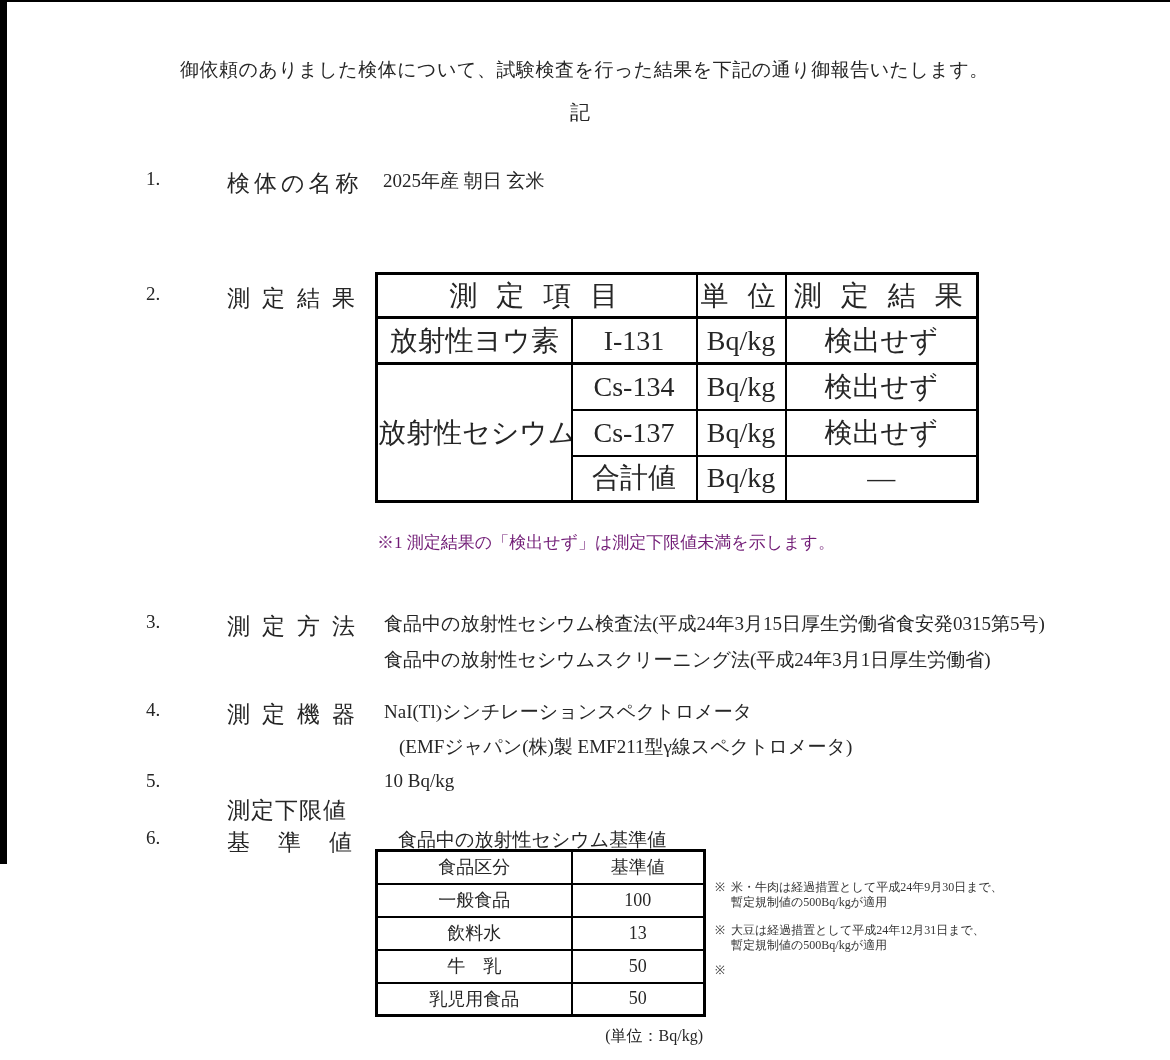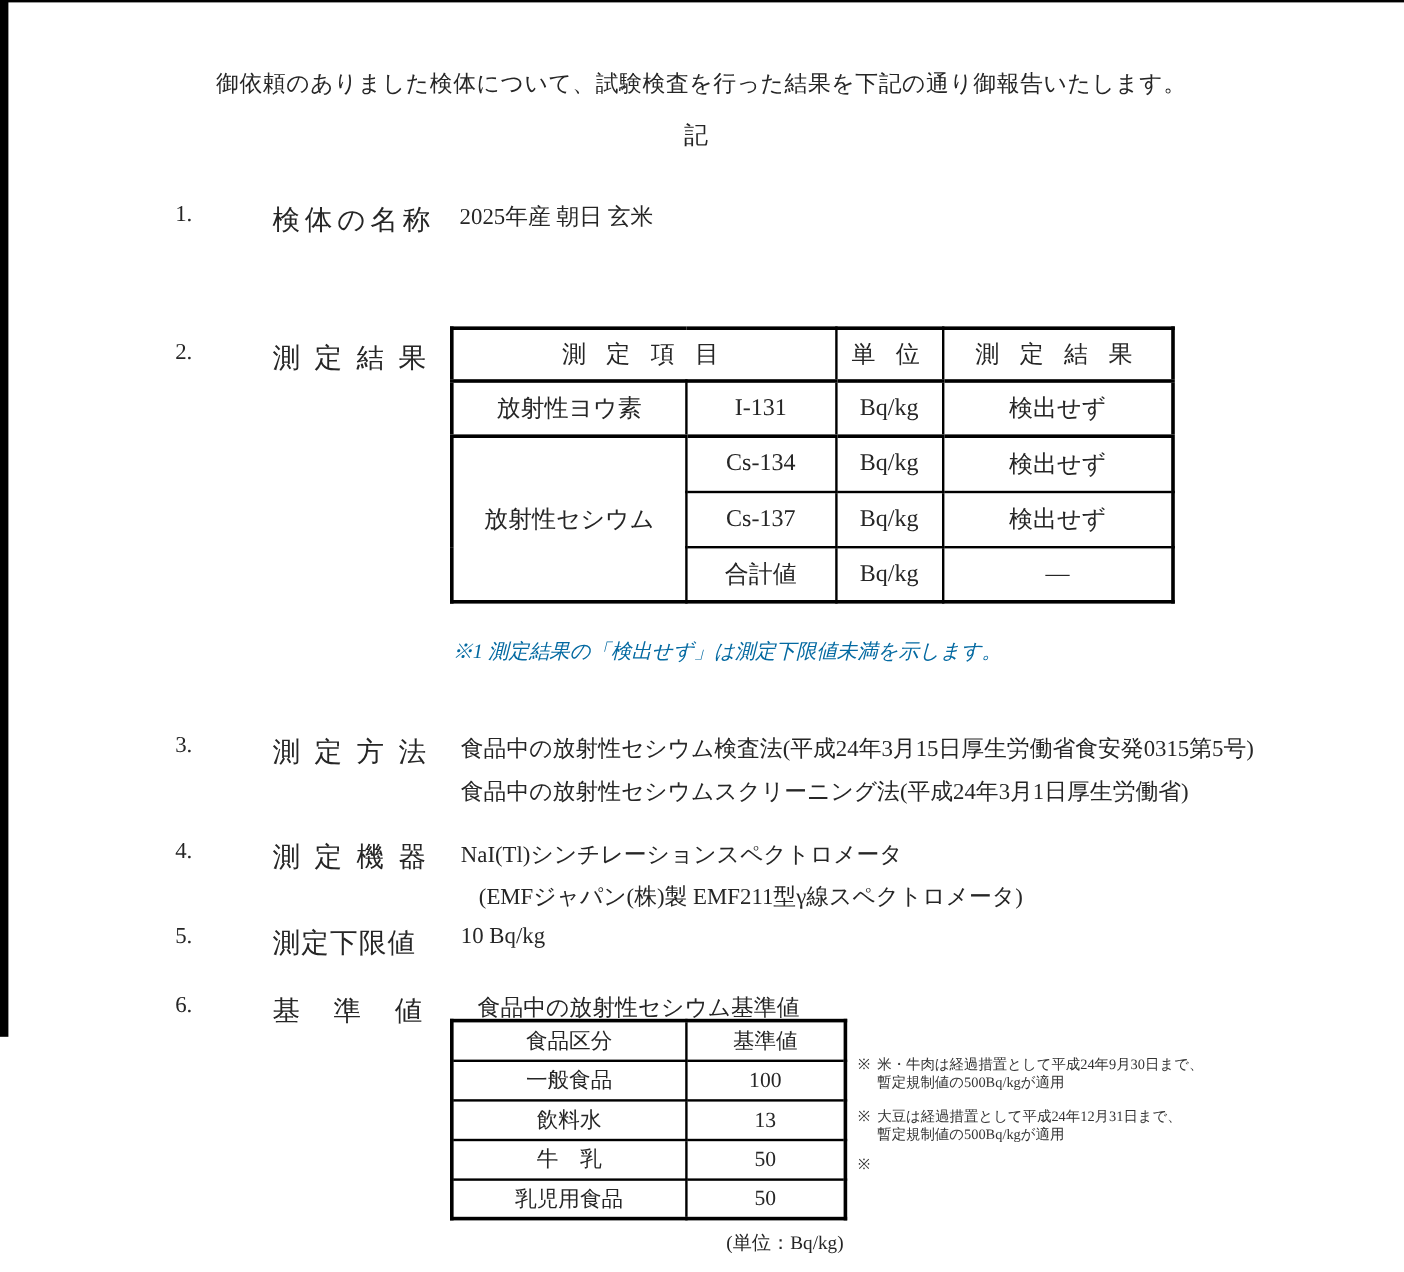--- a/index.html
+++ b/index.html
@@ -30,43 +30,43 @@
   .no2 { left: 146px; top: 283px; }  .lb2 { left: 182px; top: 283px; letter-spacing: 12px; }
 
   .no3 { left: 146px; top: 611px; }  .lb3 { left: 182px; top: 611px; letter-spacing: 12px; }
   .m1  { left: 384px; top: 611px; font-size: 19px; }
   .m2  { left: 384px; top: 647px; font-size: 19px; }
 
   .no4 { left: 146px; top: 699px; }  .lb4 { left: 182px; top: 699px; letter-spacing: 12px; }
   .e1  { left: 384px; top: 699px; font-size: 19px; }
   .e2  { left: 399px; top: 734px; font-size: 19px; }
 
-  .no5 { left: 146px; top: 770px; }  .lb5 { left: 182px; top: 770px; letter-spacing: 1px; }
+  .no5 { left: 146px; top: 770px; }  .lb5 { left: 182px; top: 795px; letter-spacing: 1px; }
   .vl5 { left: 384px; top: 770px; }
 
   .no6 { left: 146px; top: 827px; }  .lb6 { left: 182px; top: 827px; letter-spacing: 28px; }
   .cap6{ left: 398px; top: 827px; font-size: 19px; }
 
   
   table.results {
     position: absolute; left: 375px; top: 272px;
     width: 601px; border-collapse: collapse; table-layout: fixed;
     border: 3px solid #000;
-    font-size: 20px;
+    font-size: 28px;
   }
   table.results td {
     border: 2px solid #000;
     text-align: center; vertical-align: middle;
     overflow: hidden; white-space: nowrap;
   }
   table.results tr.hdr  td { height: 44px; border-bottom-width: 3px; letter-spacing: 6px; }
   table.results tr.grp-end td { border-bottom-width: 3px; margin-left: 42px; }
   table.results tr.body td { height: 46px; }
 
-  .note1 { left: 377px; top: 531px; font-size: 17px; color: #0369a1; font-style: italic; }
+  .note1 { left: 377px; top: 531px; font-size: 17px; color: #701a75; }
 
   
   table.standards {
     position: absolute; left: 375px; top: 849px;
     width: 328px; border-collapse: collapse; table-layout: fixed;
     border: 3px solid #000;
     font-size: 18px;
   }
   table.standards td {
     border: 2px solid #000;

